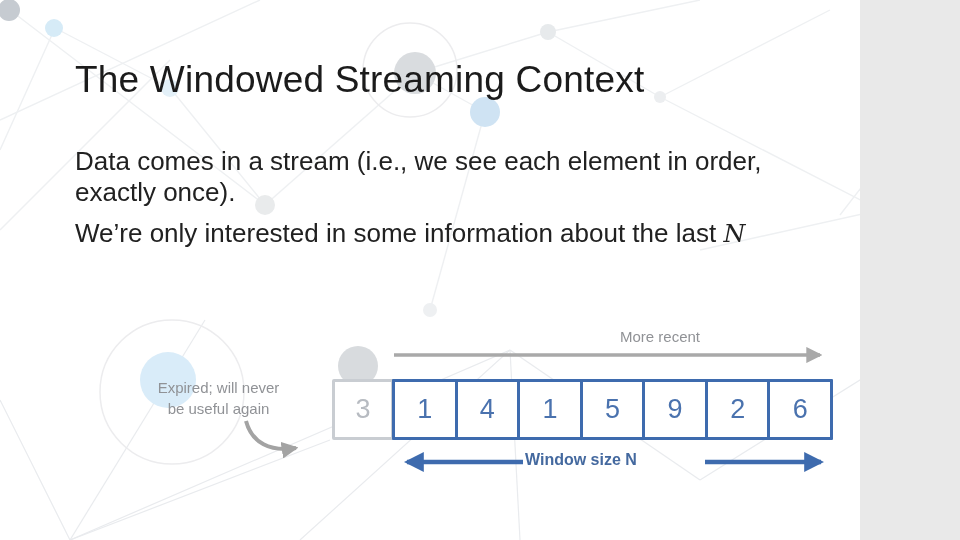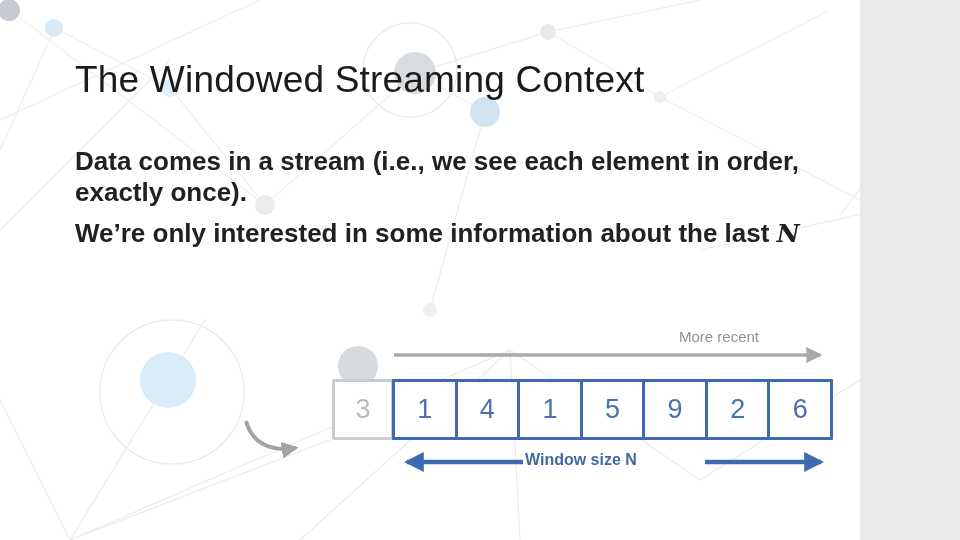--- a/index.html
+++ b/index.html
@@ -22,25 +22,25 @@
   .bg-net{position:absolute;left:0;top:0;width:960px;height:540px;}
   .fg-arrows{position:absolute;left:0;top:0;width:960px;height:540px;pointer-events:none;}
 
   .title{
     position:absolute;left:75px;top:58px;width:820px;
     font-size:37px;line-height:44px;font-weight:400;color:var(--title-color);
     letter-spacing:0.2px;
   }
   .body-text{position:absolute;left:75px;top:146px;width:780px;color:#212121;}
   .body-text .para{margin-bottom:10px;}
-  .body-text .line{font-size:26px;line-height:31px;font-weight:700;}
+  .body-text .line{font-size:26px;line-height:31px;font-weight:400;}
   .math-n{font-family:"DejaVu Serif",serif;font-style:italic;font-size:25px;}
 
   .more-recent{
-    position:absolute;left:620px;top:328px;width:198px;text-align:center;
+    position:absolute;left:620px;top:328px;width:198px;text-align:left;
     font-size:15px;color:var(--muted-gray);
   }
   .expired-caption{
     position:absolute;left:131px;top:377px;width:175px;text-align:center;
     font-size:15px;line-height:21px;color:var(--muted-gray);
   }
 
   .expired-cell{
     position:absolute;left:332px;top:379px;width:62px;height:61px;
     border:3px solid var(--expired-border);border-radius:2px;
@@ -133,20 +133,24 @@
       <div class="line">Data comes in a stream (i.e., we see each element in order,</div>
       <div class="line">exactly once).</div>
     </div>
     <div class="para">
       <div class="line"><span>We’re only interested in some information about the last </span><span class="math-n">N</span></div>
     </div>
   </div>
 
   <div class="more-recent">More recent</div>
 
+  <div class="expired-caption">
+    <div>Expired; will never</div>
+    <div>be useful again</div>
+  </div>
 
   <div class="expired-cell">3</div>
 
   <div class="window-row">
     <div class="window-cell">1</div>
     <div class="window-cell">4</div>
     <div class="window-cell">1</div>
     <div class="window-cell">5</div>
     <div class="window-cell">9</div>
     <div class="window-cell">2</div>

